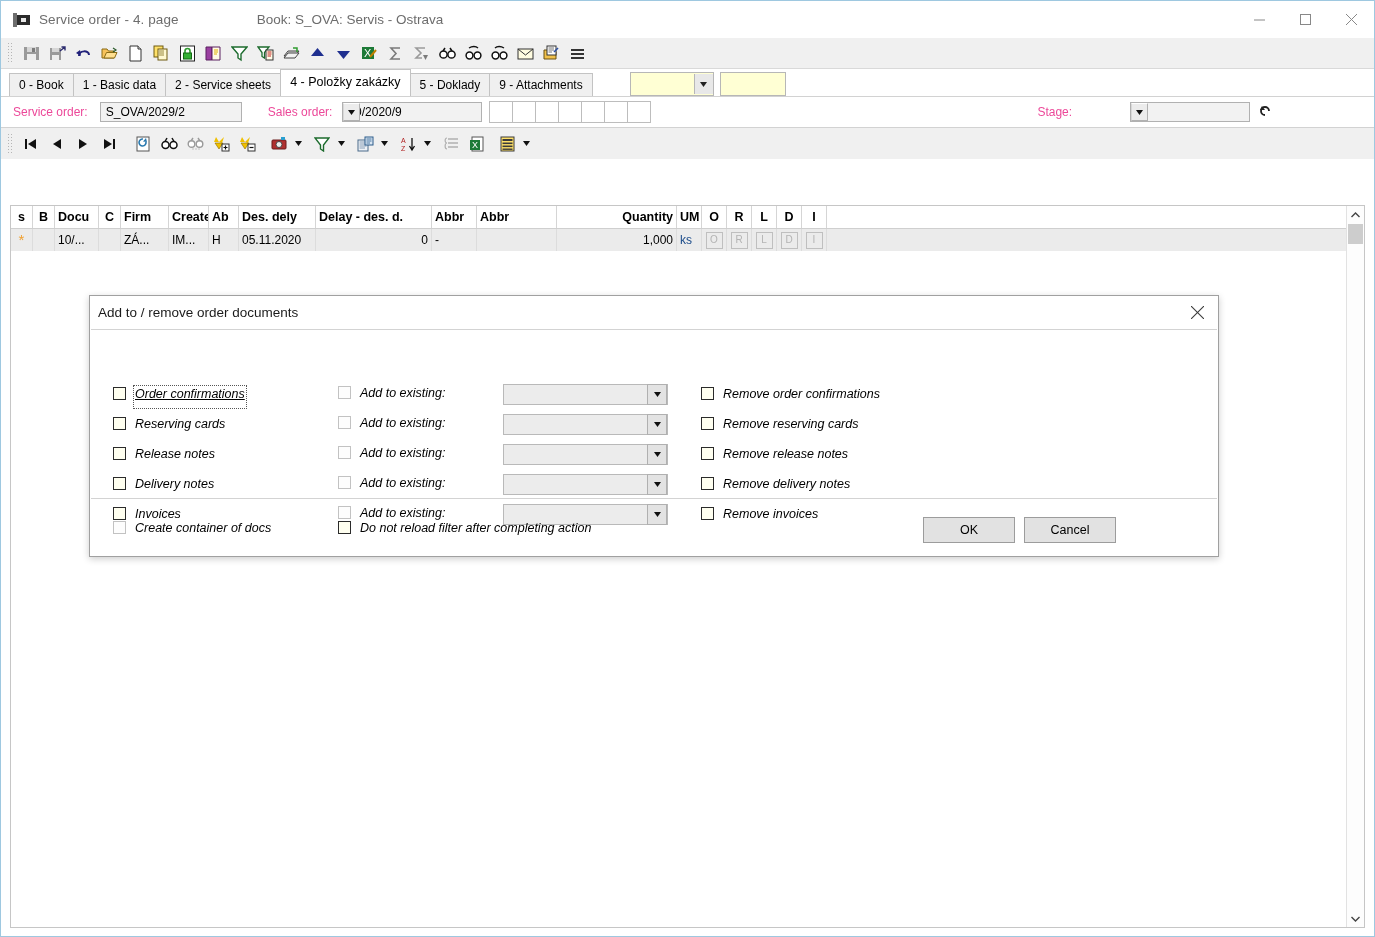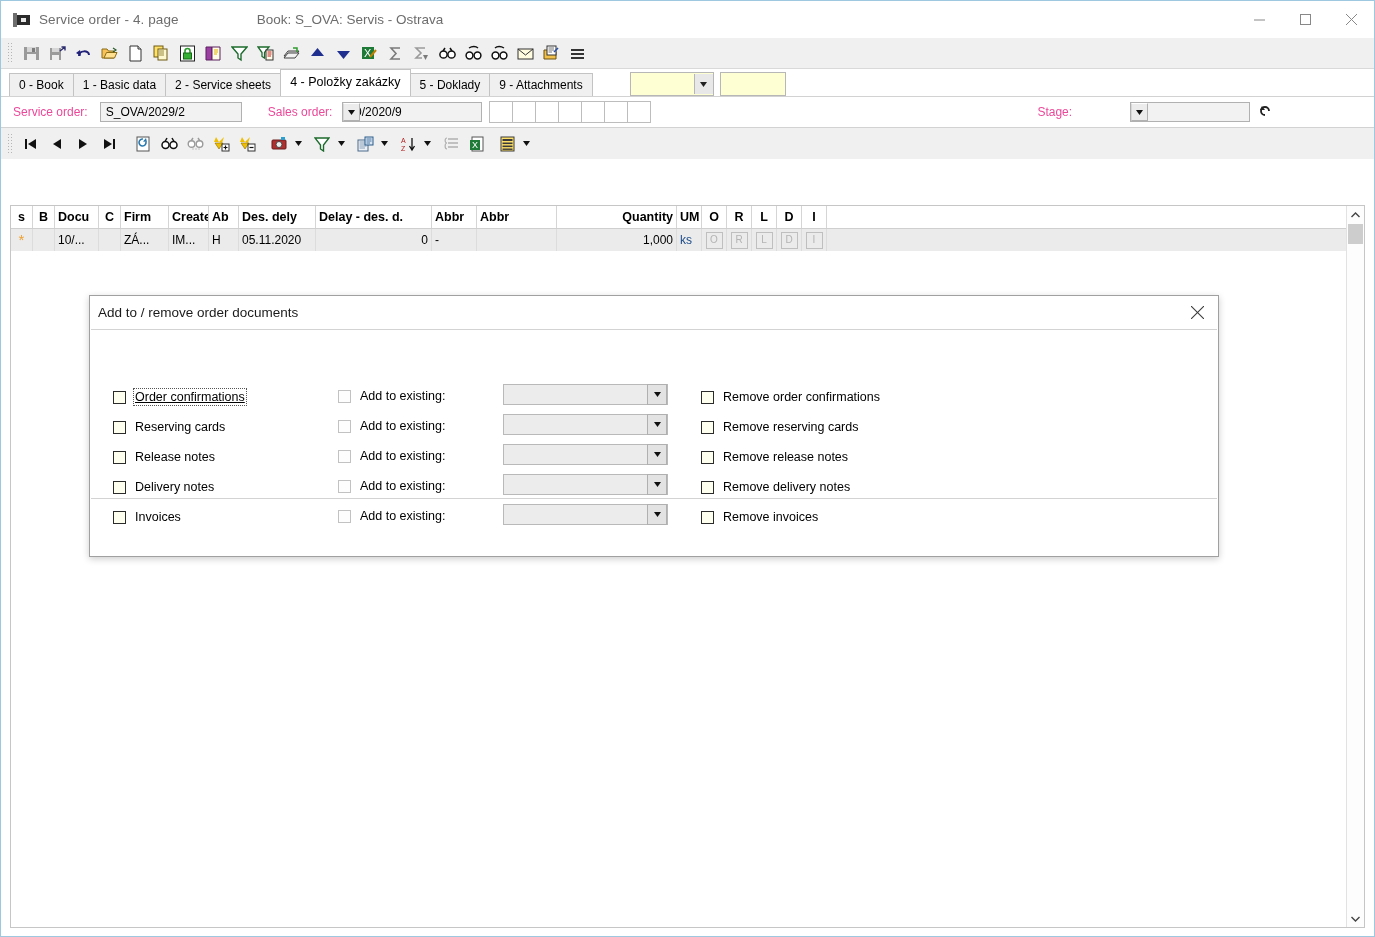--- a/index.html
+++ b/index.html
@@ -85,21 +85,21 @@
 
   
   .dlgshadow{position:absolute;left:88px;top:294px;width:1130px;height:262px;}
   .dialog{position:absolute;left:0;top:0;width:1130px;height:262px;background:#fff;
      border:1px solid #a0a0a0;box-sizing:border-box;box-shadow:0 2px 7px rgba(0,0,0,.20);}
   .dlghead{height:33px;display:flex;align-items:center;justify-content:space-between;background:#fff;}
   .dlgtitle{font-size:13.5px;padding-left:8px;color:#1a1a1a;}
   .dlgclose{width:40px;height:31px;display:flex;align-items:center;justify-content:center;color:#3a3a3a;margin-right:1px;}
   .dlgbody{position:absolute;left:0;right:0;top:33px;bottom:0;}
   .dlgpanel{position:absolute;left:1px;right:1px;top:0;height:168px;border-top:1px solid #d3d3d3;border-bottom:1px solid #d3d3d3;}
-  .cbrow{position:absolute;height:20px;display:flex;align-items:center;}
+  .cbrow{position:absolute;height:20px;display:flex;font-style:italic;}
   .cb{width:13px;height:13px;border:1px solid #2b2b2b;background:#fffff0;box-sizing:border-box;flex:none;}
   .cb.dis{border-color:#c2c2c2;background:#fdfdfd;}
   .cblabel{margin-left:9px;font-size:12.5px;white-space:nowrap;}
   .cblabel.focus{outline:1px dotted #555;outline-offset:1px;text-decoration:underline;}
   .dcombo{position:absolute;width:165px;height:21px;background:#ececec;border:1px solid #b9b9b9;box-sizing:border-box;display:flex;align-items:center;justify-content:flex-end;}
   .dcombo .db{width:18px;height:19px;margin-right:0px;background:#e3e3e3;border:1px solid #b0b0b0;display:flex;align-items:center;justify-content:center;}
   .dlgfoot{position:absolute;left:1px;right:1px;top:169px;height:60px;}
   .btn{position:absolute;width:92px;height:26px;background:#e2e2e2;border:1px solid #9c9c9c;box-sizing:border-box;
        font-size:12.5px;display:flex;align-items:center;justify-content:center;color:#000;}
 </style>
@@ -662,17 +662,29 @@
           <div class="cbrow" style="left:610px;top:147px;">
             <span class="cb"></span>
             <span class="cblabel">Remove delivery notes</span>
           </div>
           <div class="cbrow" style="left:610px;top:177px;">
             <span class="cb"></span>
             <span class="cblabel">Remove invoices</span>
           </div>
         </div>
 
+        <div class="dlgfoot">
+          <div class="cbrow" style="left:22px;top:23px;">
+            <span class="cb dis"></span>
+            <span class="cblabel">Create container of docs</span>
+          </div>
+          <div class="cbrow" style="left:247px;top:23px;">
+            <span class="cb"></span>
+            <span class="cblabel">Do not reload filter after completing action</span>
+          </div>
+          <div class="btn" style="left:832px;top:19px;">OK</div>
+          <div class="btn" style="left:933px;top:19px;">Cancel</div>
+        </div>
       </div>
     </div>
   </div>
 
 </div>
 
 </body></html>

